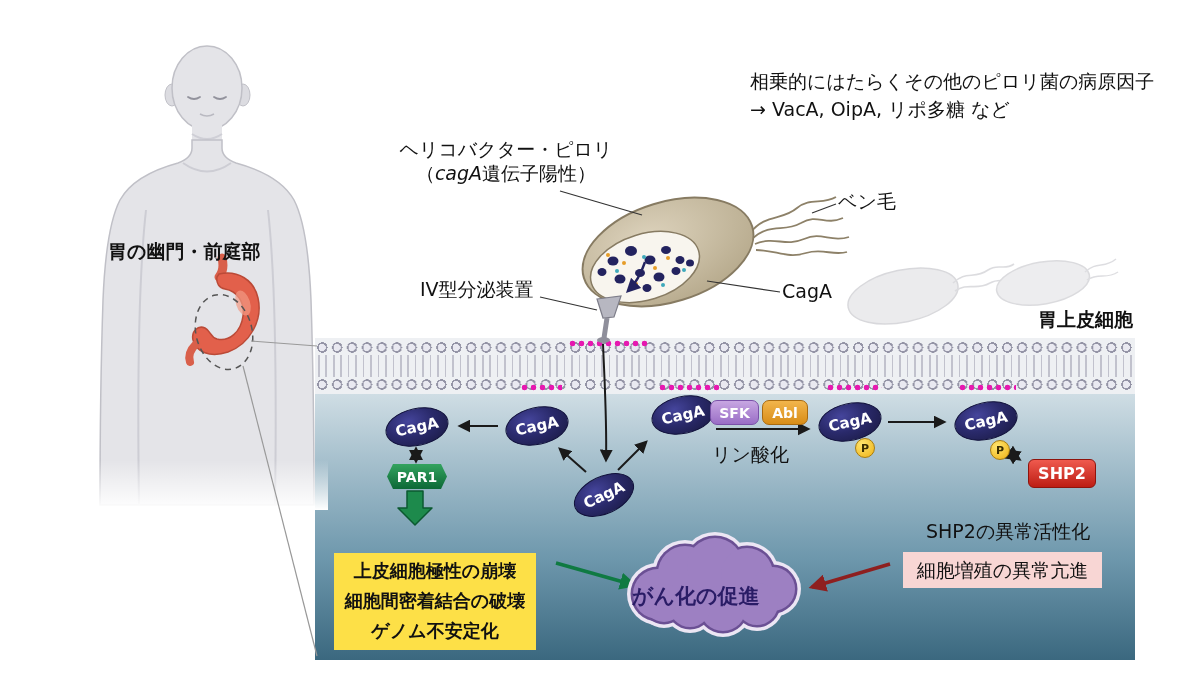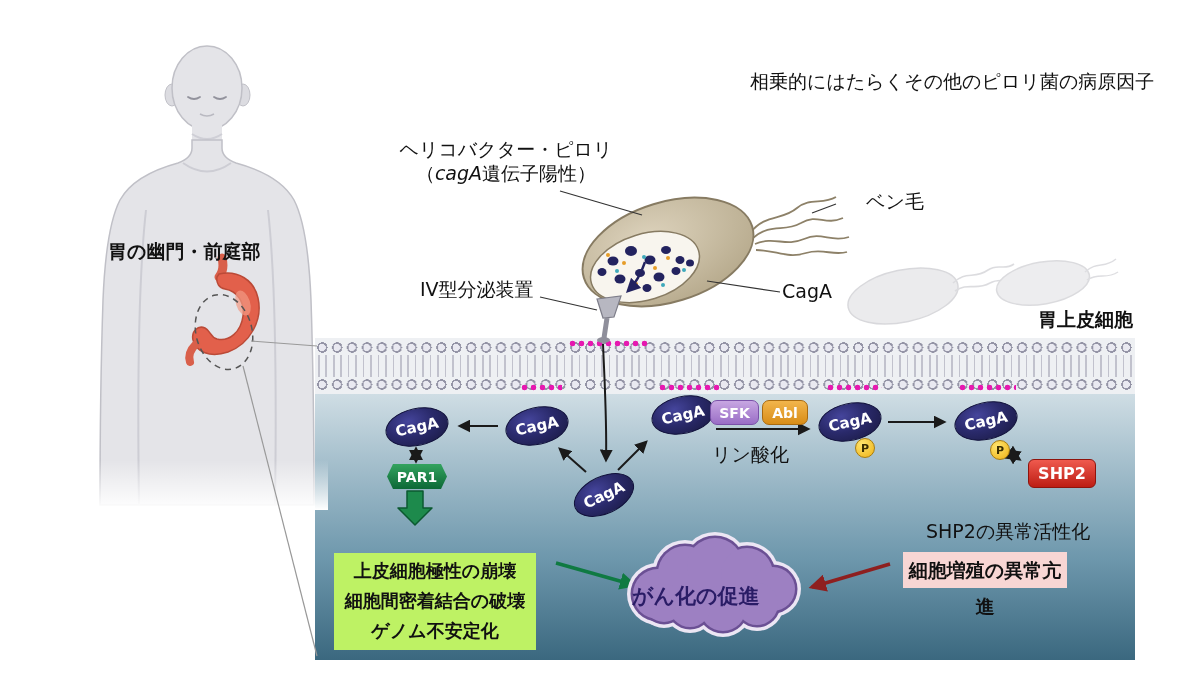--- a/index.html
+++ b/index.html
@@ -40,23 +40,23 @@
   .badge{position:absolute;z-index:3;display:flex;align-items:center;justify-content:center;
     color:#fff;font-weight:bold;font-size:14px;}
   .sfk{width:47px;height:23px;border-radius:7px;background:linear-gradient(#c7a6e2,#9a6ec6);border:1px solid #7a51a8;}
   .abl{width:44px;height:23px;border-radius:7px;background:linear-gradient(#f2b54c,#d88d18);border:1px solid #a86a10;}
   .par1{width:60px;height:25px;background:linear-gradient(#33a35f,#0c6836);
     clip-path:polygon(10% 0,90% 0,100% 50%,90% 100%,10% 100%,0 50%);}
   .shp2{width:66px;height:27px;border-radius:6px;font-size:16px;
     background:linear-gradient(#ef5a4e,#bd1d13);border:1.5px solid #8f130c;}
 
   .green-box{position:absolute;z-index:3;left:334px;top:553px;width:202px;height:94px;
-    background:#bef264;text-align:center;font-weight:bold;font-size:18px;line-height:30px;padding-top:3px;}
-  .pink-box{position:absolute;z-index:3;left:903px;top:552px;width:164px;height:36px;
-    background:#f8d6d4;text-align:center;font-weight:bold;font-size:19px;line-height:36px;}
+    background:#fde047;text-align:center;font-weight:bold;font-size:18px;line-height:30px;padding-top:3px;}
+  .pink-box{position:absolute;z-index:3;left:903px;top:552px;width:199px;height:36px;
+    background:#f8d6d4;text-align:center;font-weight:normal;font-size:19px;line-height:36px;}
   .cloud-text{position:absolute;z-index:3;left:632px;top:582px;width:164px;text-align:left;
     font-weight:bold;font-size:21px;color:#2a1c66;}
   .flag{stroke:#8d8168;stroke-width:1.8;fill:none;}
 </style>
 </head>
 <body>
 
 <div class="stage">
 
   <div class="cell-box">
@@ -225,27 +225,28 @@
           <circle cx="757" cy="604" r="21"></circle>
         <circle cx="723" cy="608" r="23"></circle>
           <circle cx="690" cy="606" r="21"></circle>
           <circle cx="664" cy="603" r="19"></circle>
       </g>
     </g>
   </svg>
 
   <div class="label bold fg" style="left:108px;top:240px;">胃の幽門・前庭部</div>
   <div class="label fg" style="left:750px;top:70px;">相乗的にはたらくその他のピロリ菌の病原因子</div>
+  <div class="label fg" style="left:750px;top:98px;">→ VacA, OipA, リポ多糖 など</div>
 
   <div class="label center fg" style="left:378px;top:138px;width:256px;">
     <div>ヘリコバクター・ピロリ</div>
     <div><span>（</span><span class="it">cagA</span><span>遺伝子陽性）</span></div>
   </div>
 
-  <div class="label fg" style="left:838px;top:190px;margin-left:28px;">ベン毛</div>
+  <div class="label fg" style="left:838px;top:190px;">ベン毛</div>
   <div class="label fg" style="left:420px;top:278px;">IV型分泌装置</div>
   <div class="label fg" style="left:782px;top:280px;">CagA</div>
   <div class="label bold fg" style="left:1038px;top:308px;">胃上皮細胞</div>
 
   <div class="caga" style="left:385px;top:408px;transform:rotate(-12deg);">CagA</div>
   <div class="caga" style="left:505px;top:407px;transform:rotate(-12deg);">CagA</div>
   <div class="caga" style="left:572px;top:476px;transform:rotate(-25deg);">CagA</div>
   <div class="caga" style="left:651px;top:396px;transform:rotate(-12deg);">CagA</div>
   <div class="caga" style="left:818px;top:403px;transform:rotate(-12deg);">CagA</div>
   <div class="caga" style="left:954px;top:402px;transform:rotate(-12deg);">CagA</div>

